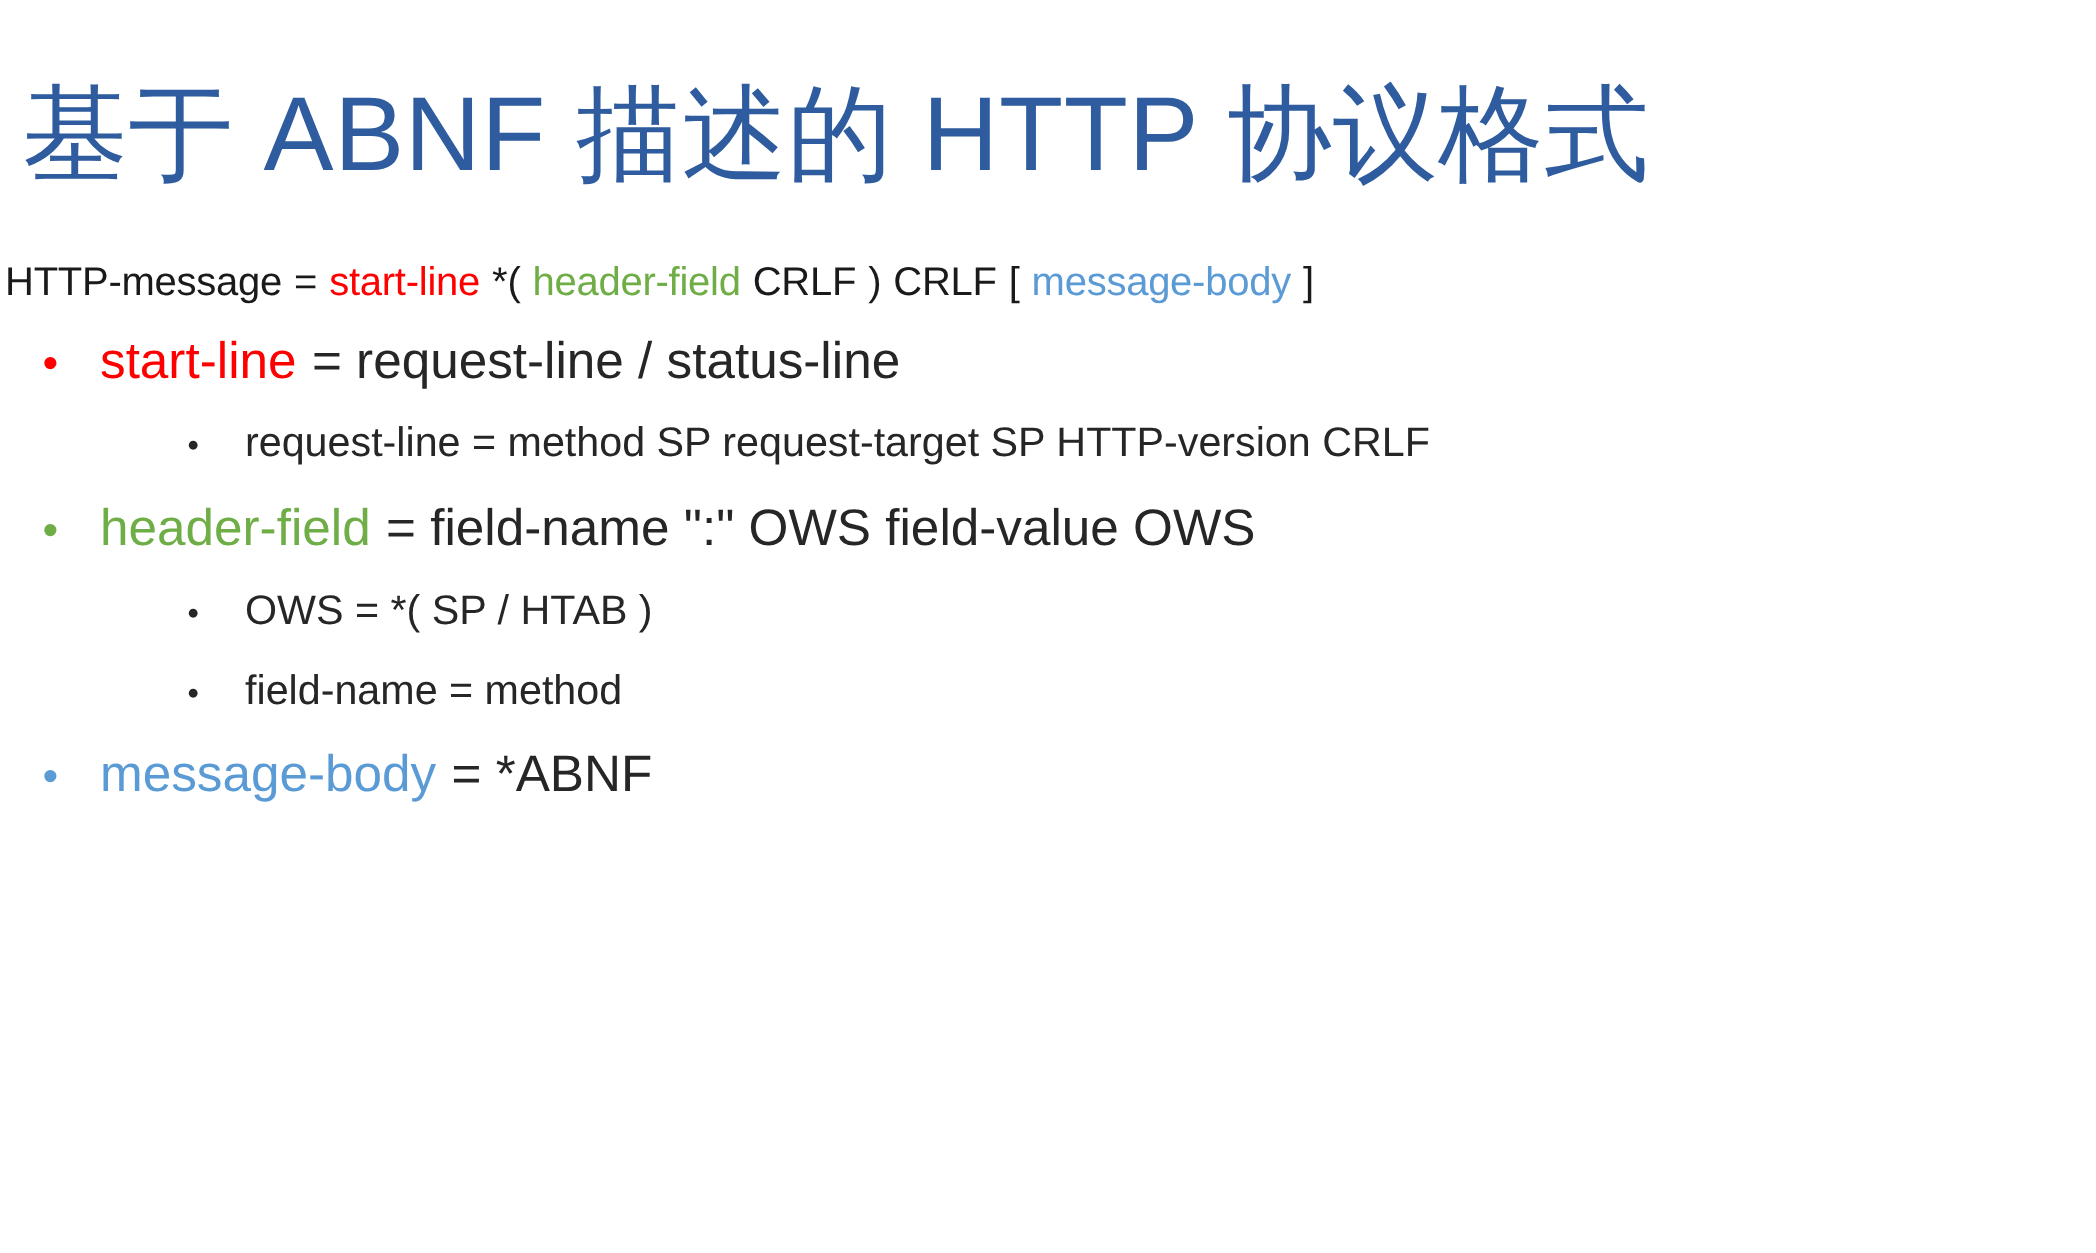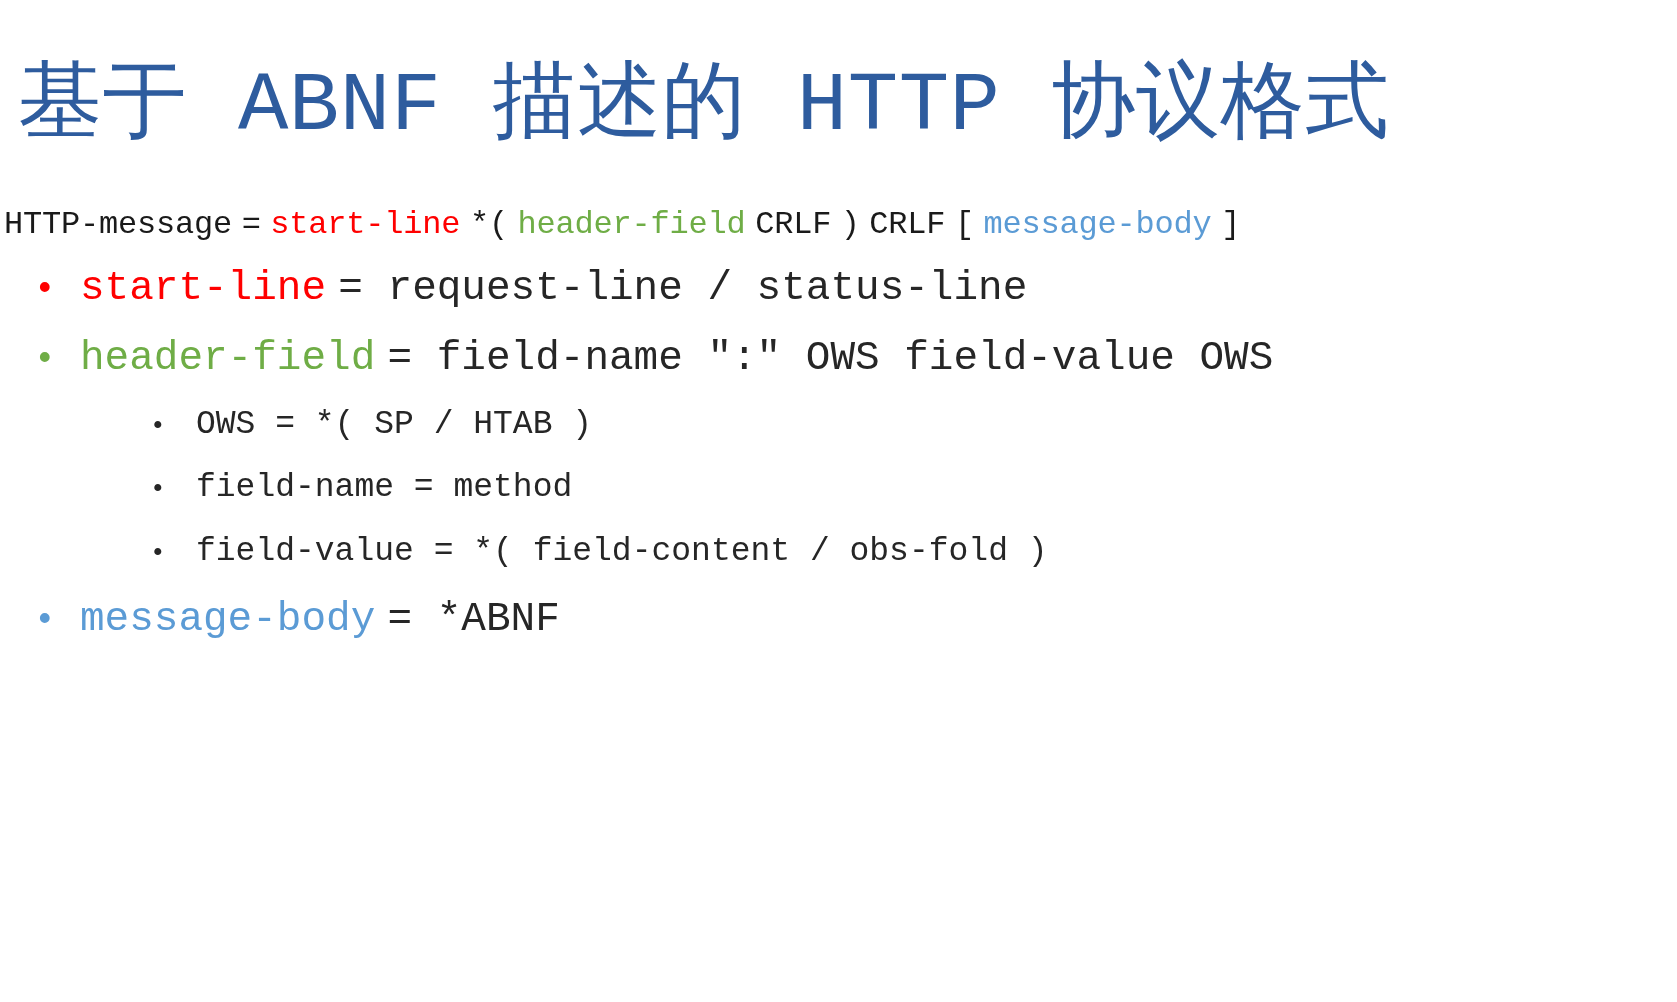--- a/index.html
+++ b/index.html
@@ -14,21 +14,20 @@
     color: #000000;
     overflow: hidden;
     position: relative;
   }
 
   .slide {
     position: relative;
     width: 1677px;
     height: 1002px;
     box-sizing: border-box;
-    font-family: Liberation Mono, monospace;
   }
 
   
   .slide-title {
     position: absolute;
     left: 18px;
     top: 4px;
     font-size: 84px;
     line-height: 1.12;
     font-weight: 400;
@@ -104,36 +103,36 @@
   <div class="body-area">
 
     <div class="line lvl0">
       <span class="c-black">HTTP-message</span><span class="sp"></span><span class="c-black">=</span><span class="sp"></span><span class="c-red">start-line</span><span class="sp"></span><span class="c-black">*(</span><span class="sp"></span><span class="c-green">header-field</span><span class="sp"></span><span class="c-black">CRLF</span><span class="sp"></span><span class="c-black">)</span><span class="sp"></span><span class="c-black">CRLF</span><span class="sp"></span><span class="c-black">[</span><span class="sp"></span><span class="c-blue">message-body</span><span class="sp"></span><span class="c-black">]</span>
     </div>
 
     <div class="line lvl1">
       <span class="bullet c-red">•</span><span class="c-red">start-line</span><span class="sp"></span><span class="c-dark">= request-line / status-line</span>
     </div>
 
+    <div class="line lvl2">
+      <span class="bullet c-dark">•</span><span class="c-dark">request-line = method SP request-target SP HTTP-version CRLF</span>
+    </div>
 
 
     <div class="line lvl1">
       <span class="bullet c-green">•</span><span class="c-green">header-field</span><span class="sp"></span><span class="c-dark">= field-name ":" OWS field-value OWS</span>
     </div>
 
     <div class="line lvl2">
       <span class="bullet c-dark">•</span><span class="c-dark">OWS = *( SP / HTAB )</span>
     </div>
 
     <div class="line lvl2">
       <span class="bullet c-dark">•</span><span class="c-dark">field-name = method</span>
     </div>
 
-    <div class="line lvl2">
-      <span class="bullet c-dark">•</span><span class="c-dark">field-value = *( field-content / obs-fold )</span>
-    </div>
 
     <div class="line lvl1">
       <span class="bullet c-blue">•</span><span class="c-blue">message-body</span><span class="sp"></span><span class="c-dark">= *ABNF</span>
     </div>
 
   </div>
 </div>
 
 </body></html>

